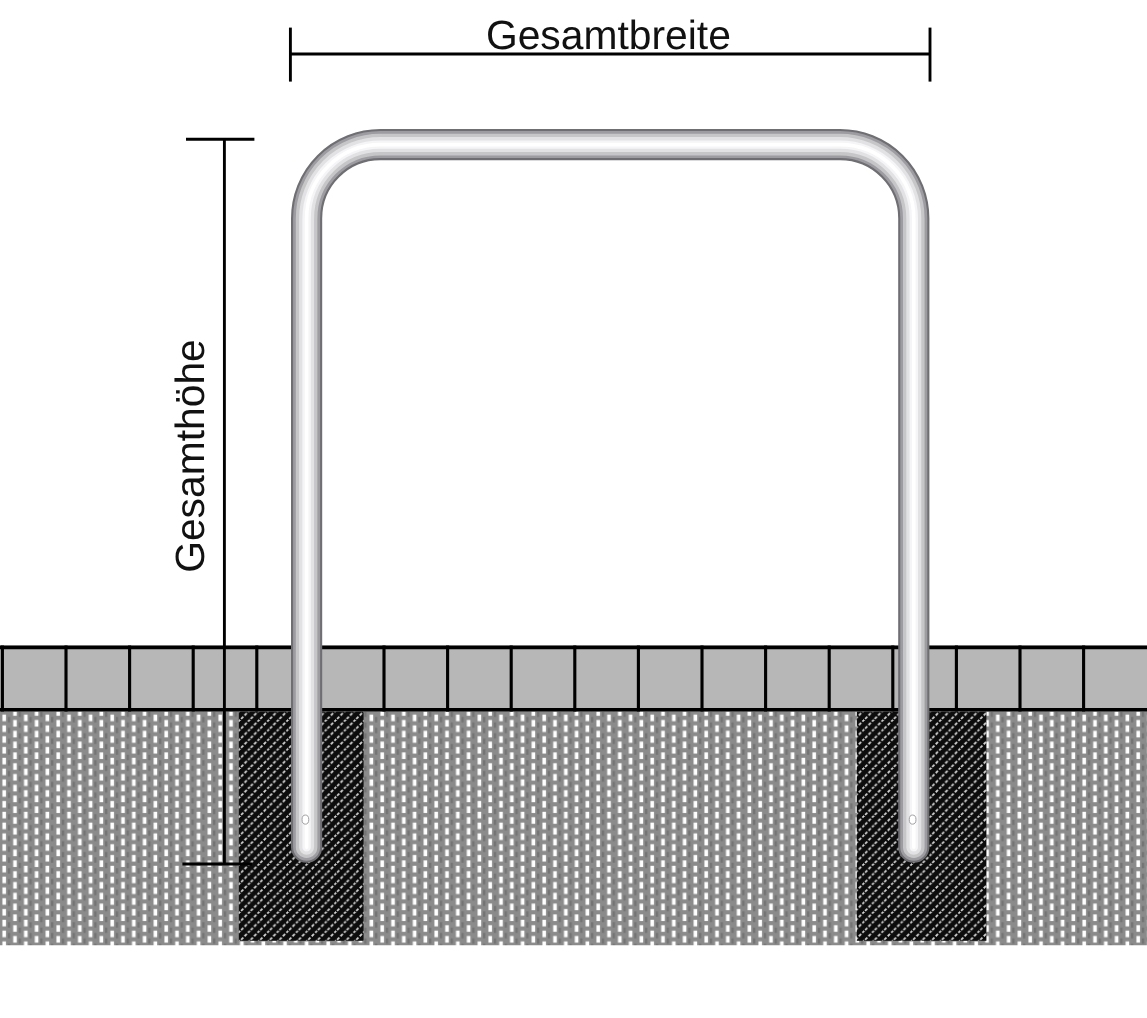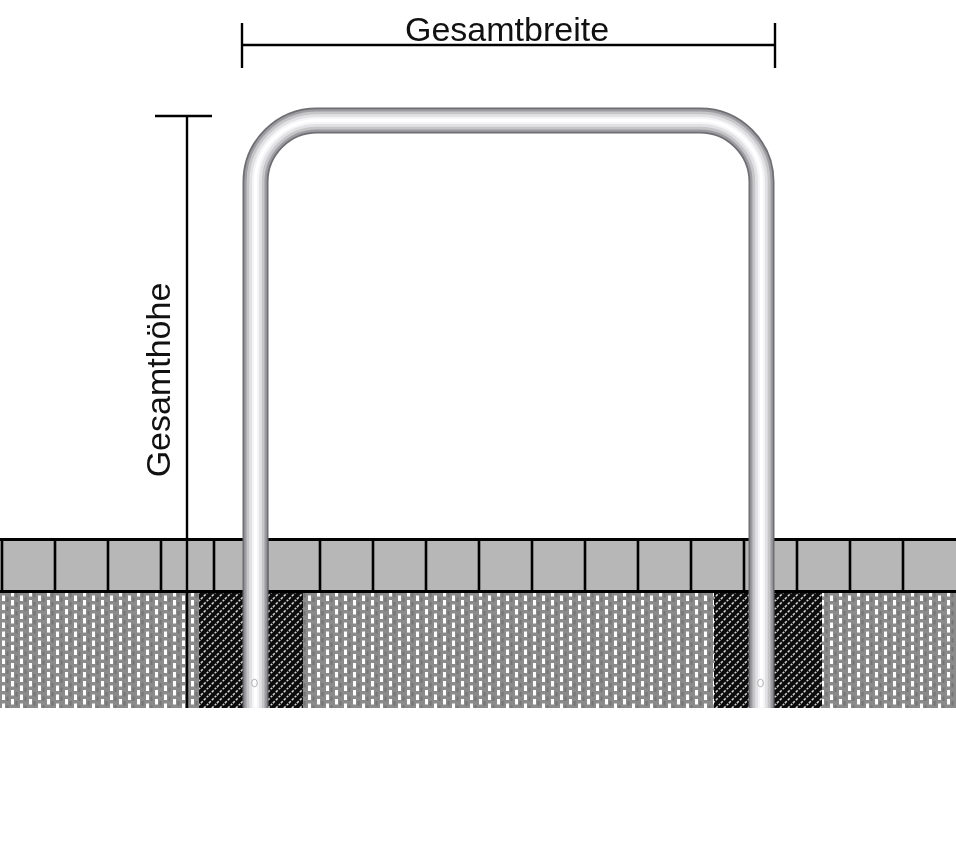--- a/index.html
+++ b/index.html
@@ -1,18 +1,18 @@
 <!DOCTYPE html>
 <html style="--background: #ffffff; --dimension-line: #000000; --label-color: #111111; --pavement-tile: #b7b7b7; --pavement-joint: #000000; --ground-base: #8b8b8b; --ground-speckle: #ffffff; --ground-speckle-dark: #747474; --foundation-base: #0c0c0c; --foundation-hatch: #d4d4d4; --tube-edge: #6e6e73; --tube-shade-1: #9c9ca1; --tube-shade-2: #c6c6c9; --tube-shade-3: #e2e2e4; --tube-shade-4: #f5f5f7; --tube-core: #ffffff;"><head>
 <meta charset="utf-8">
 <style>
   html,body{margin:0;padding:0;background:#fff;}
   .stage{
     position:relative;
-    width:956px;height:708px;
+    width:956px;height:788px;
     background:var(--background,#ffffff);
     font-family:"Liberation Sans", sans-serif;
     overflow:hidden;
   }
   .stage svg{position:absolute;left:0;top:0;display:block;}
 
   
   .bg-rect        {fill:var(--background,#ffffff);}
   .earth-base     {fill:var(--ground-base,#8b8b8b);}
   .speckle-white  {fill:var(--ground-speckle,#ffffff);}

